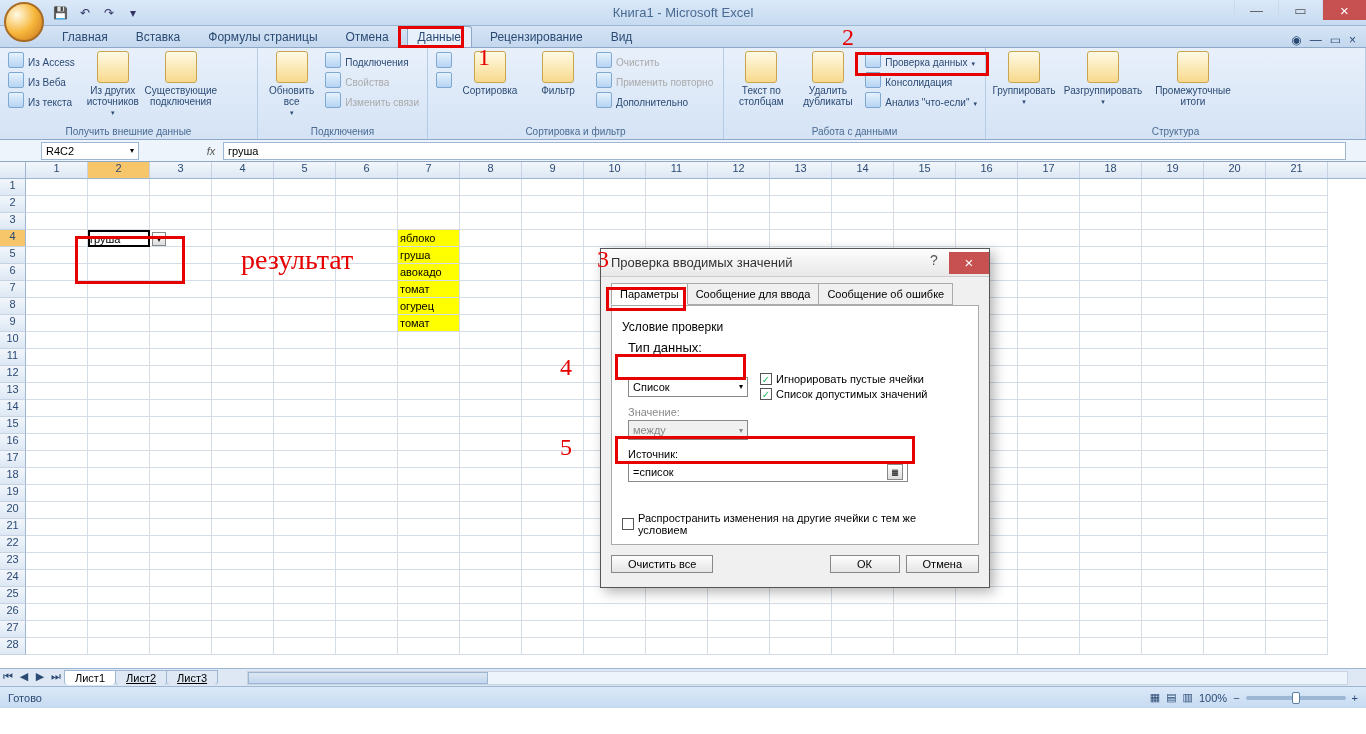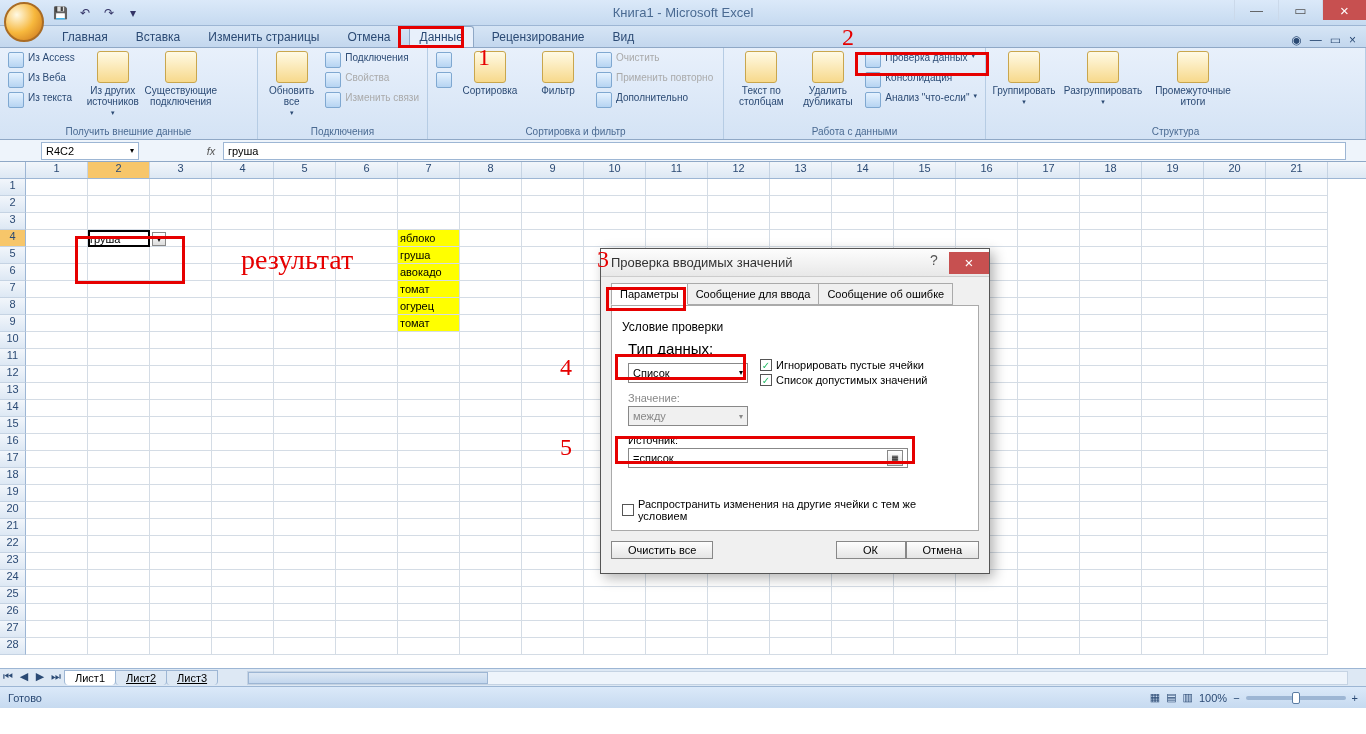--- a/index.html
+++ b/index.html
@@ -22,21 +22,21 @@
 .tabs-right { margin-left: auto; display: flex; gap: 8px; padding-right: 10px; align-items: center; }
 .tabs-right span { color: #2b4a74; font-size: 12px; }
 
 
 .ribbon { height: 92px; background: linear-gradient(#e8f0fb,#d4e3f5); border-bottom: 1px solid #8fa8c6; display: flex; }
 .rgroup { border-right: 1px solid #b6cce4; padding: 3px 6px 0 6px; display: flex; flex-direction: column; justify-content: space-between; }
 .rgroup-body { display: flex; gap: 4px; align-items: flex-start; flex: 1; }
 .rgroup-label { text-align: center; color: #4a6a92; font-size: 10px; padding: 2px 0; }
 .rbtn-lg { display: flex; flex-direction: column; align-items: center; width: 64px; text-align: center; font-size: 10px; color: #2b4a74; gap: 2px; }
 .rbtn-lg .ico { width: 32px; height: 32px; background: linear-gradient(#fffae5,#f7d98c); border: 1px solid #c9a64d; border-radius: 3px; }
-.rbtn-sm { display: flex; align-items: flex-start; gap: 4px; font-size: 10px; color: #2b4a74; padding: 1px 2px; white-space: nowrap; }
+.rbtn-sm { display: flex; align-items: flex-end; gap: 4px; font-size: 10px; color: #2b4a74; padding: 1px 2px; white-space: nowrap; }
 .rbtn-sm .ico { width: 16px; height: 16px; background: linear-gradient(#e5f2ff,#b6d4f2); border: 1px solid #7fa8d1; border-radius: 2px; }
 .vstack { display: flex; flex-direction: column; gap: 2px; }
 
 
 .fnbar { height: 22px; border-bottom: 1px solid #8fa8c6; display: flex; align-items: center; background: #eef4fb; }
 .namebox { width: 98px; height: 18px; border: 1px solid #9db6d4; background: #fff; margin-left: 41px; display: flex; align-items: center; padding: 0 4px; font-size: 11px; }
 .fxlabel { width: 24px; text-align: center; font-style: italic; color: #555; }
 .formula { flex: 1; height: 18px; border: 1px solid #9db6d4; background: #fff; padding: 0 4px; display: flex; align-items: center; margin-right: 20px; }
 
 
@@ -110,21 +110,21 @@
   <div class="winbtns">
     <div class="winbtn">—</div>
     <div class="winbtn">▭</div>
     <div class="winbtn close">×</div>
   </div>
 </div>
 
 <div class="tabs">
   <div class="tab">Главная</div>
   <div class="tab">Вставка</div>
-  <div class="tab">Изменить страницы</div>
+  <div class="tab">Формулы страницы</div>
   <div class="tab">Отмена</div>
   <div class="tab active">Данные</div>
   <div class="tab">Рецензирование</div>
   <div class="tab">Вид</div>
   <div class="tabs-right">
     <span>◉</span>
     <span>—</span>
     <span>▭</span>
     <span>×</span>
   </div>
@@ -1019,21 +1019,21 @@
     </div>
   </div>
   <div class="dlg-body">
     <div class="dlg-tabs">
       <div class="dlg-tab active">Параметры</div>
       <div class="dlg-tab">Сообщение для ввода</div>
       <div class="dlg-tab">Сообщение об ошибке</div>
     </div>
     <div class="dlg-panel">
       <div class="fieldset-label">Условие проверки</div>
-      <div style="font-size:15px;margin:6px 0 2px 6px">Тип данных:</div>
+      <div style="font-size:13px;margin:6px 0 18px 6px">Тип данных:</div>
       <div class="dlg-row" style="margin-left:6px">
         <div class="dlg-select">
             <span>Список</span>
             <span style="font-size:8px">▾</span>
           </div>
         <div class="vstack" style="gap:3px">
           <div class="dlg-chk">
               <span class="box">✓</span>
               <span>Игнорировать пустые ячейки</span>
             </div>
@@ -1058,21 +1058,21 @@
           </div>
       </div>
       <div style="height:28px"></div>
       <div class="dlg-chk">
           <span class="box"></span>
           <span>Распространить изменения на другие ячейки с тем же условием</span>
         </div>
     </div>
     <div class="dlg-buttons">
       <div class="dlg-btn">Очистить все</div>
-      <div style="display:flex;">
+      <div style="display:flex;gap:6px">
         <div class="dlg-btn">ОК</div>
         <div class="dlg-btn">Отмена</div>
       </div>
     </div>
   </div>
 </div>
 
 <div class="redbox" style="left:398px; top:26px; width:66px; height:22px"></div>
 <div class="rednum" style="left:478px; top:44px">1</div>
 <div class="redbox" style="left:855px; top:52px; width:134px; height:24px"></div>

